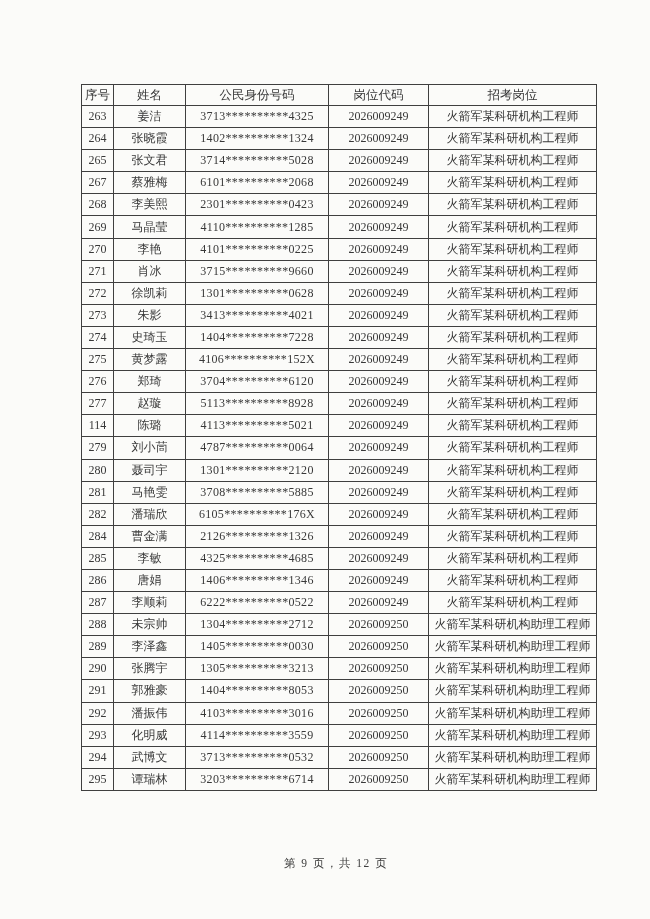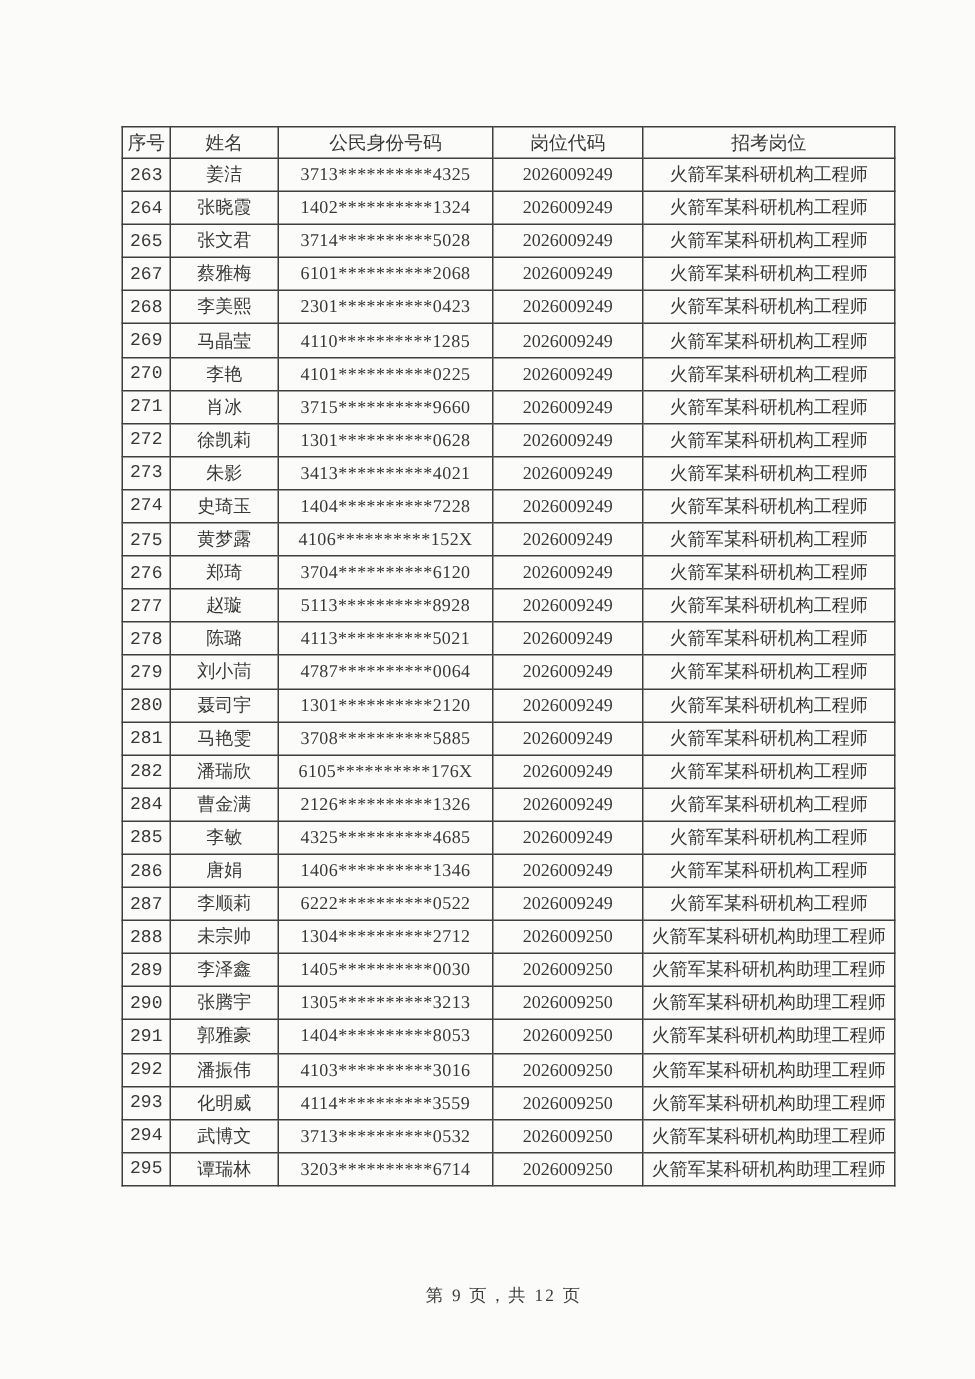--- a/index.html
+++ b/index.html
@@ -20,21 +20,21 @@
     border:1px solid #3f3f3f;
     text-align:center;
     vertical-align:middle;
     font-weight:normal;
     padding:0 2px;
     white-space:nowrap;
     overflow:hidden;
   }
   table.roster th{height:20px;font-size:12.5px;}
   table.roster td{height:21.1px;font-size:12px;}
-  .c0{width:27px;font-family:Liberation Mono, monospace;}
+  .c0{width:27px;}
   .c1{width:67px;}
   .c2{width:138px;margin-top:24px;}
   .c3{width:95px;margin-top:18px;}
   .c4{width:163px;}
   td.c2{letter-spacing:.3px;}
   .footer{
     position:absolute;left:11px;top:856px;width:650px;
     text-align:center;
     font-size:11.5px;
     letter-spacing:1.5px;
@@ -156,21 +156,21 @@
           <td class="c4">火箭军某科研机构工程师</td>
         </tr>
         <tr>
           <td class="c0">277</td>
           <td class="c1">赵璇</td>
           <td class="c2">5113**********8928</td>
           <td class="c3">2026009249</td>
           <td class="c4">火箭军某科研机构工程师</td>
         </tr>
         <tr>
-          <td class="c0">278</td>
+          <td class="c0">114</td>
           <td class="c1">陈璐</td>
           <td class="c2">4113**********5021</td>
           <td class="c3">2026009249</td>
           <td class="c4">火箭军某科研机构工程师</td>
         </tr>
         <tr>
           <td class="c0">279</td>
           <td class="c1">刘小茼</td>
           <td class="c2">4787**********0064</td>
           <td class="c3">2026009249</td>

